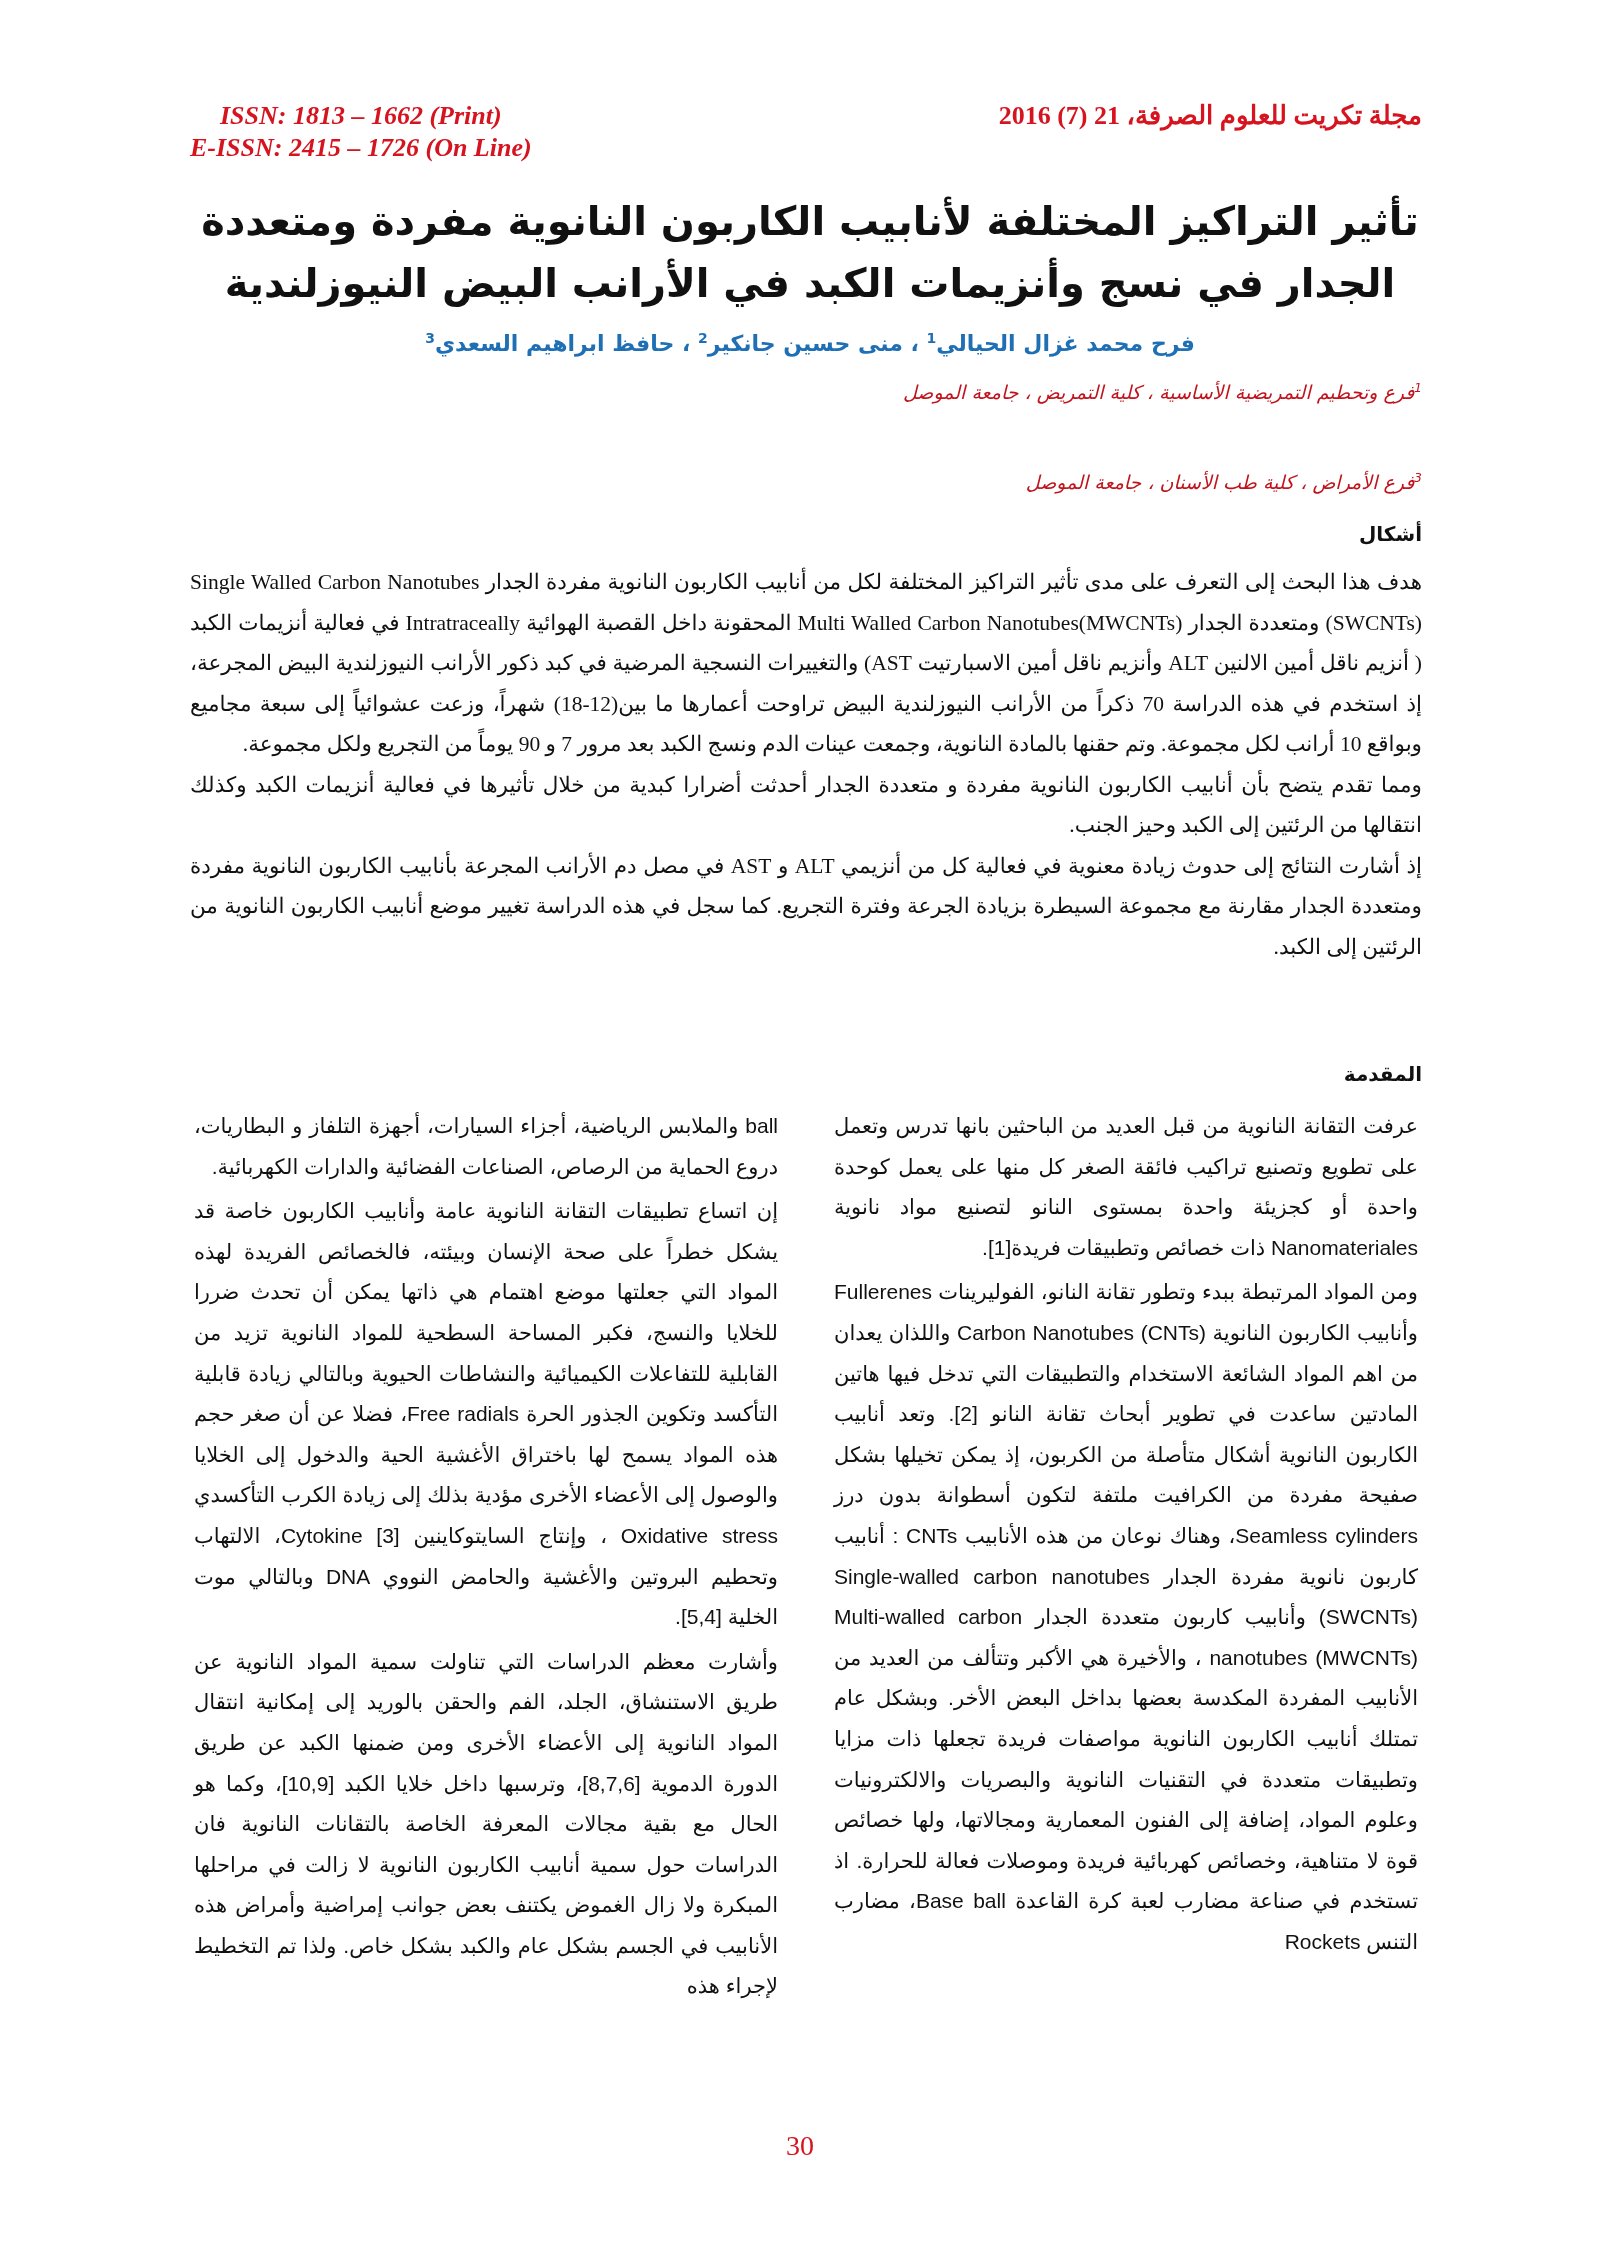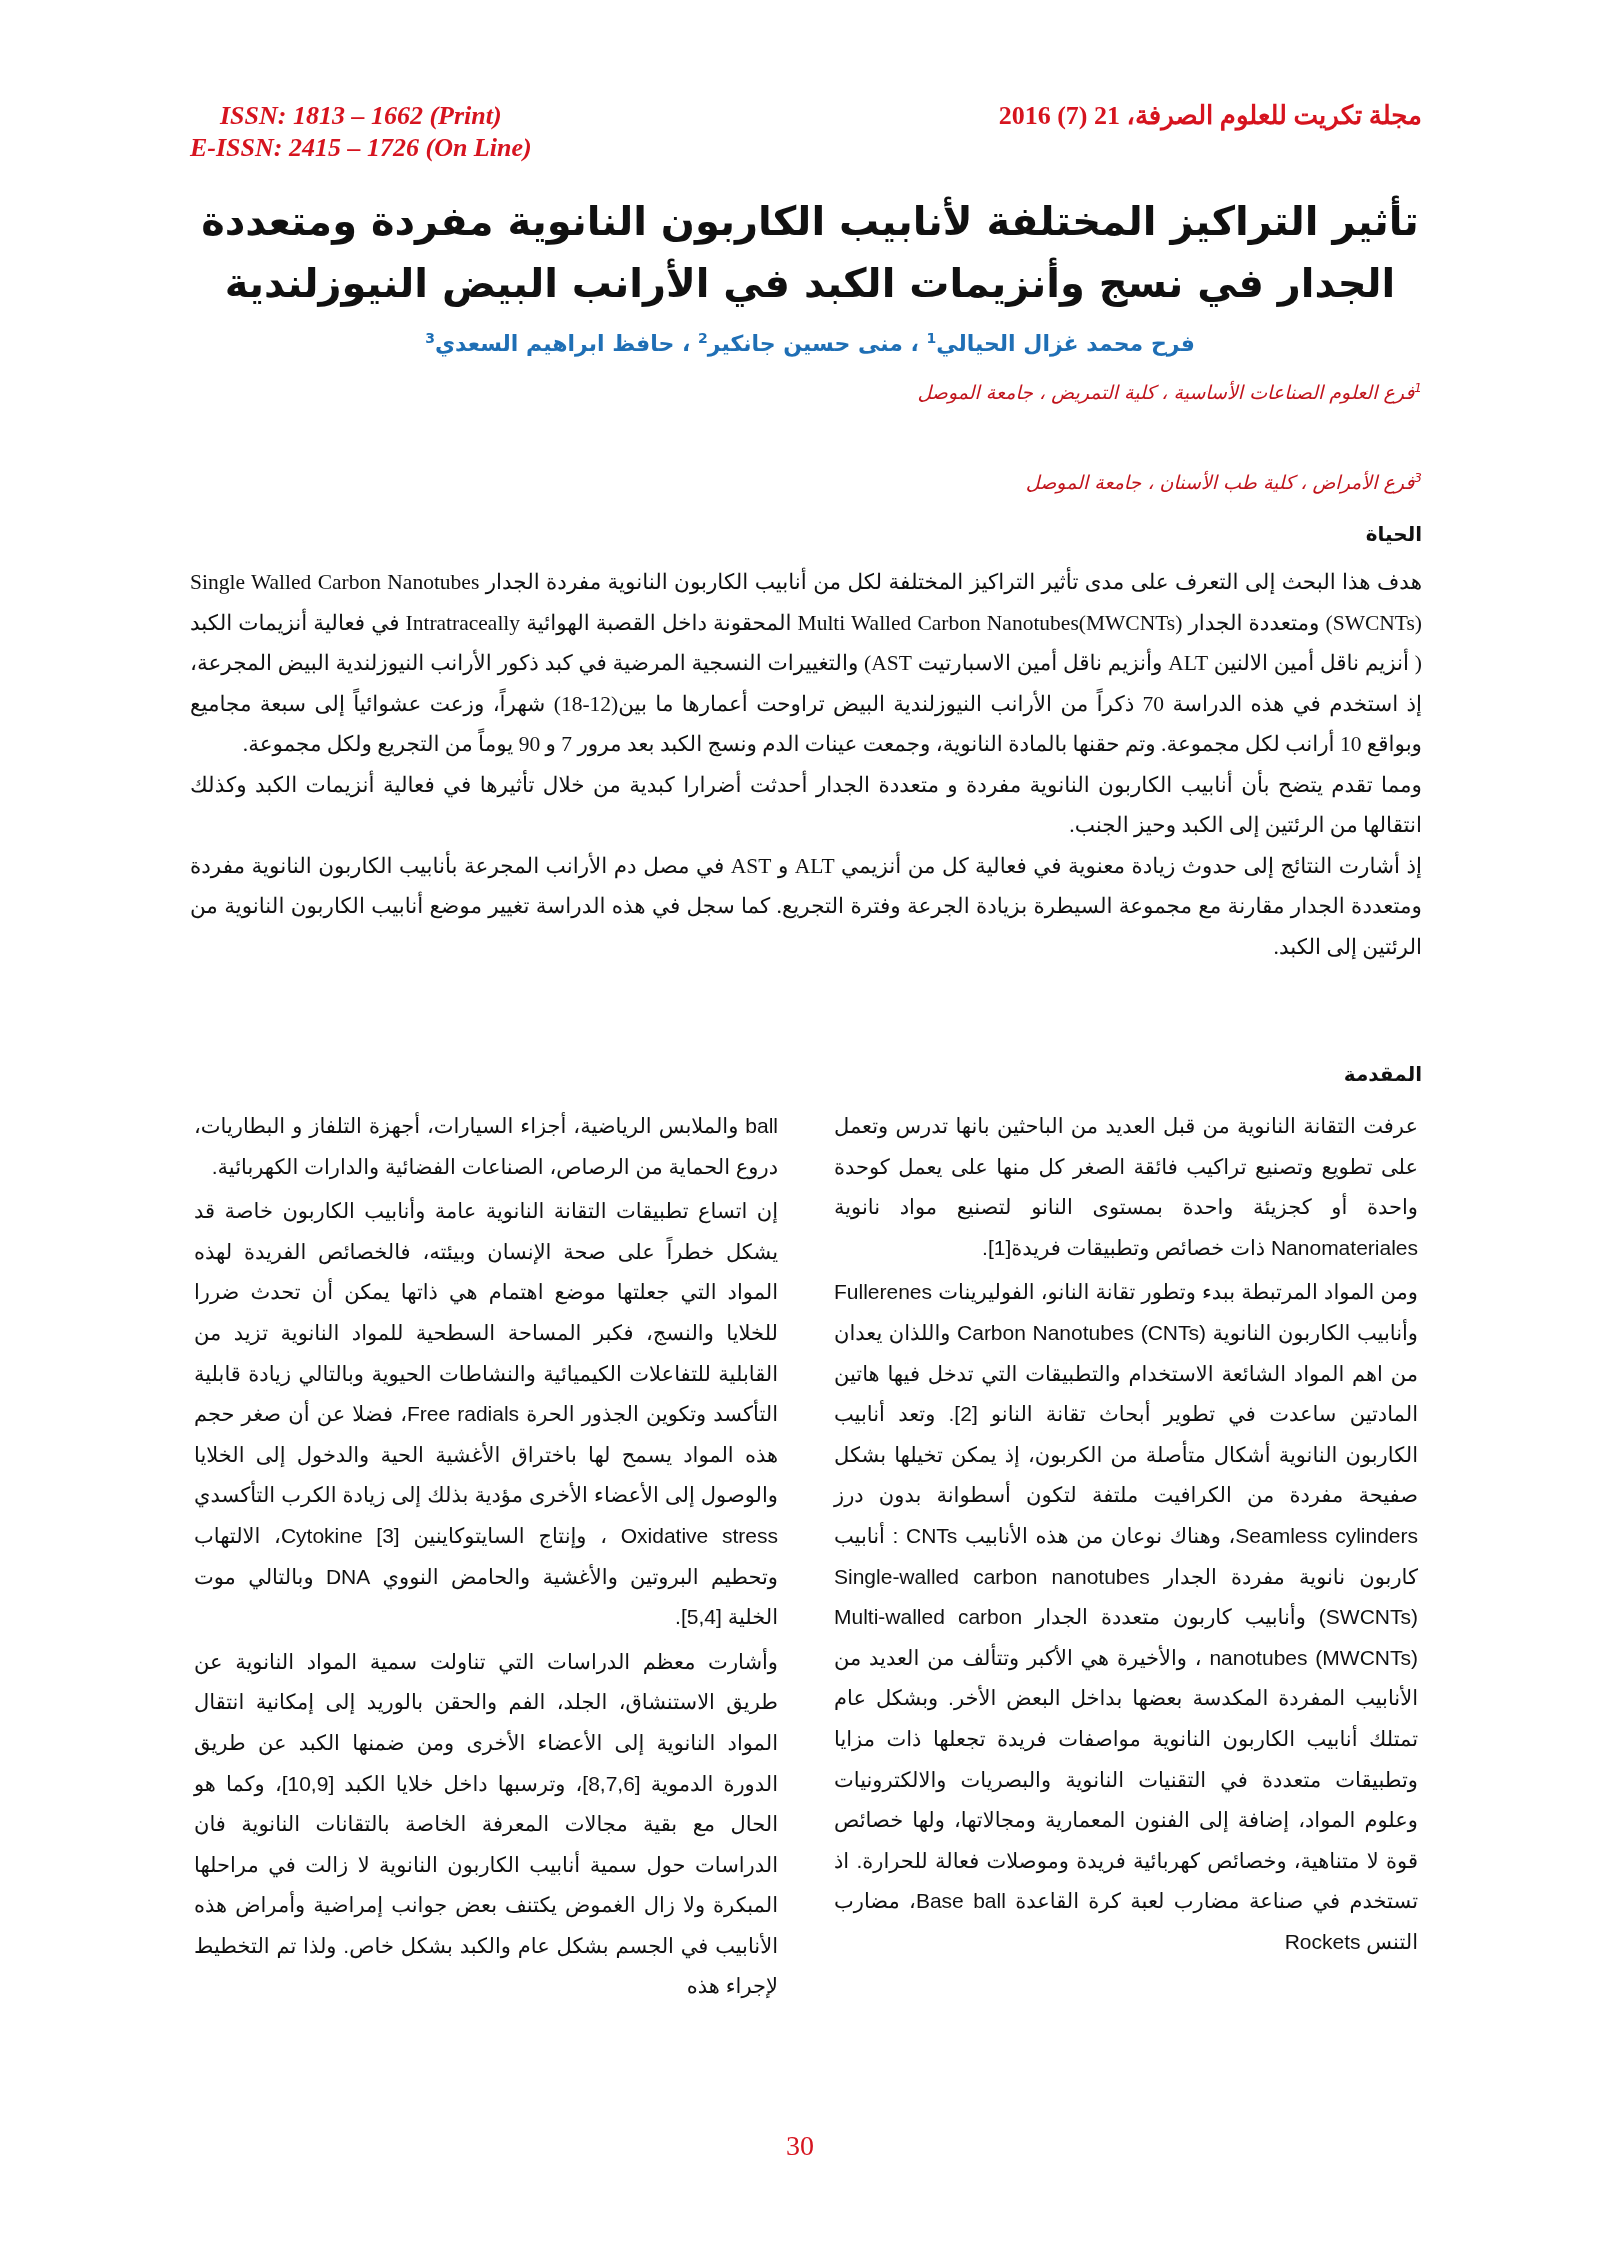--- a/index.html
+++ b/index.html
@@ -53,24 +53,24 @@
     <div>E-ISSN: 2415 – 1726 (On Line)</div>
   </div>
   <div class="hdr-right">مجلة تكريت للعلوم الصرفة، 21 (7) 2016</div>
 
   <h1 class="title" style="margin:0;font-weight:bold;">تأثير التراكيز المختلفة لأنابيب الكاربون النانوية مفردة ومتعددة الجدار في نسج وأنزيمات الكبد في الأرانب البيض النيوزلندية</h1>
 
   <div class="authors">
     <span>فرح محمد غزال الحيالي</span><sup>1</sup><span> ، </span><span>منى حسين جانكير</span><sup>2</sup><span> ، </span><span>حافظ ابراهيم السعدي</span><sup>3</sup>
   </div>
 
-  <div class="affil affil-1"><sup>1</sup><span>فرع العلوم الصناعات الأساسية ، كلية التمريض ، جامعة الموصل</span></div>
+  <div class="affil affil-1"><sup>1</sup><span>فرع وتحطيم التمريضية الأساسية ، كلية التمريض ، جامعة الموصل</span></div>
   <div class="affil affil-3"><sup>3</sup><span>فرع الأمراض ، كلية طب الأسنان ، جامعة الموصل</span></div>
 
-  <div class="section-head abstract-head">الحياة</div>
+  <div class="section-head abstract-head">أشكال</div>
   <div class="abstract">
     <p>هدف هذا البحث إلى التعرف على مدى تأثير التراكيز المختلفة لكل من أنابيب الكاربون النانوية مفردة الجدار Single Walled Carbon Nanotubes (SWCNTs) ومتعددة الجدار Multi Walled Carbon Nanotubes(MWCNTs) المحقونة داخل القصبة الهوائية Intratraceally في فعالية أنزيمات الكبد ( أنزيم ناقل أمين الالنين ALT وأنزيم ناقل أمين الاسبارتيت AST) والتغييرات النسجية المرضية في كبد ذكور الأرانب النيوزلندية البيض المجرعة، إذ استخدم في هذه الدراسة 70 ذكراً من الأرانب النيوزلندية البيض تراوحت أعمارها ما بين(12-18) شهراً، وزعت عشوائياً إلى سبعة مجاميع وبواقع 10 أرانب لكل مجموعة. وتم حقنها بالمادة النانوية، وجمعت عينات الدم ونسج الكبد بعد مرور 7 و 90 يوماً من التجريع ولكل مجموعة.</p>
     <p>ومما تقدم يتضح بأن أنابيب الكاربون النانوية مفردة و متعددة الجدار أحدثت أضرارا كبدية من خلال تأثيرها في فعالية أنزيمات الكبد وكذلك انتقالها من الرئتين إلى الكبد وحيز الجنب.</p>
     <p>إذ أشارت النتائج إلى حدوث زيادة معنوية في فعالية كل من أنزيمي ALT و AST في مصل دم الأرانب المجرعة بأنابيب الكاربون النانوية مفردة ومتعددة الجدار مقارنة مع مجموعة السيطرة بزيادة الجرعة وفترة التجريع. كما سجل في هذه الدراسة تغيير موضع أنابيب الكاربون النانوية من الرئتين إلى الكبد.</p>
   </div>
 
   <div class="section-head intro-head">المقدمة</div>
 
   <div class="col col-right">
     <p>عرفت التقانة النانوية من قبل العديد من الباحثين بانها تدرس وتعمل على تطويع وتصنيع تراكيب فائقة الصغر كل منها على يعمل كوحدة واحدة أو كجزيئة واحدة بمستوى النانو لتصنيع مواد نانوية Nanomateriales ذات خصائص وتطبيقات فريدة[1].</p>

